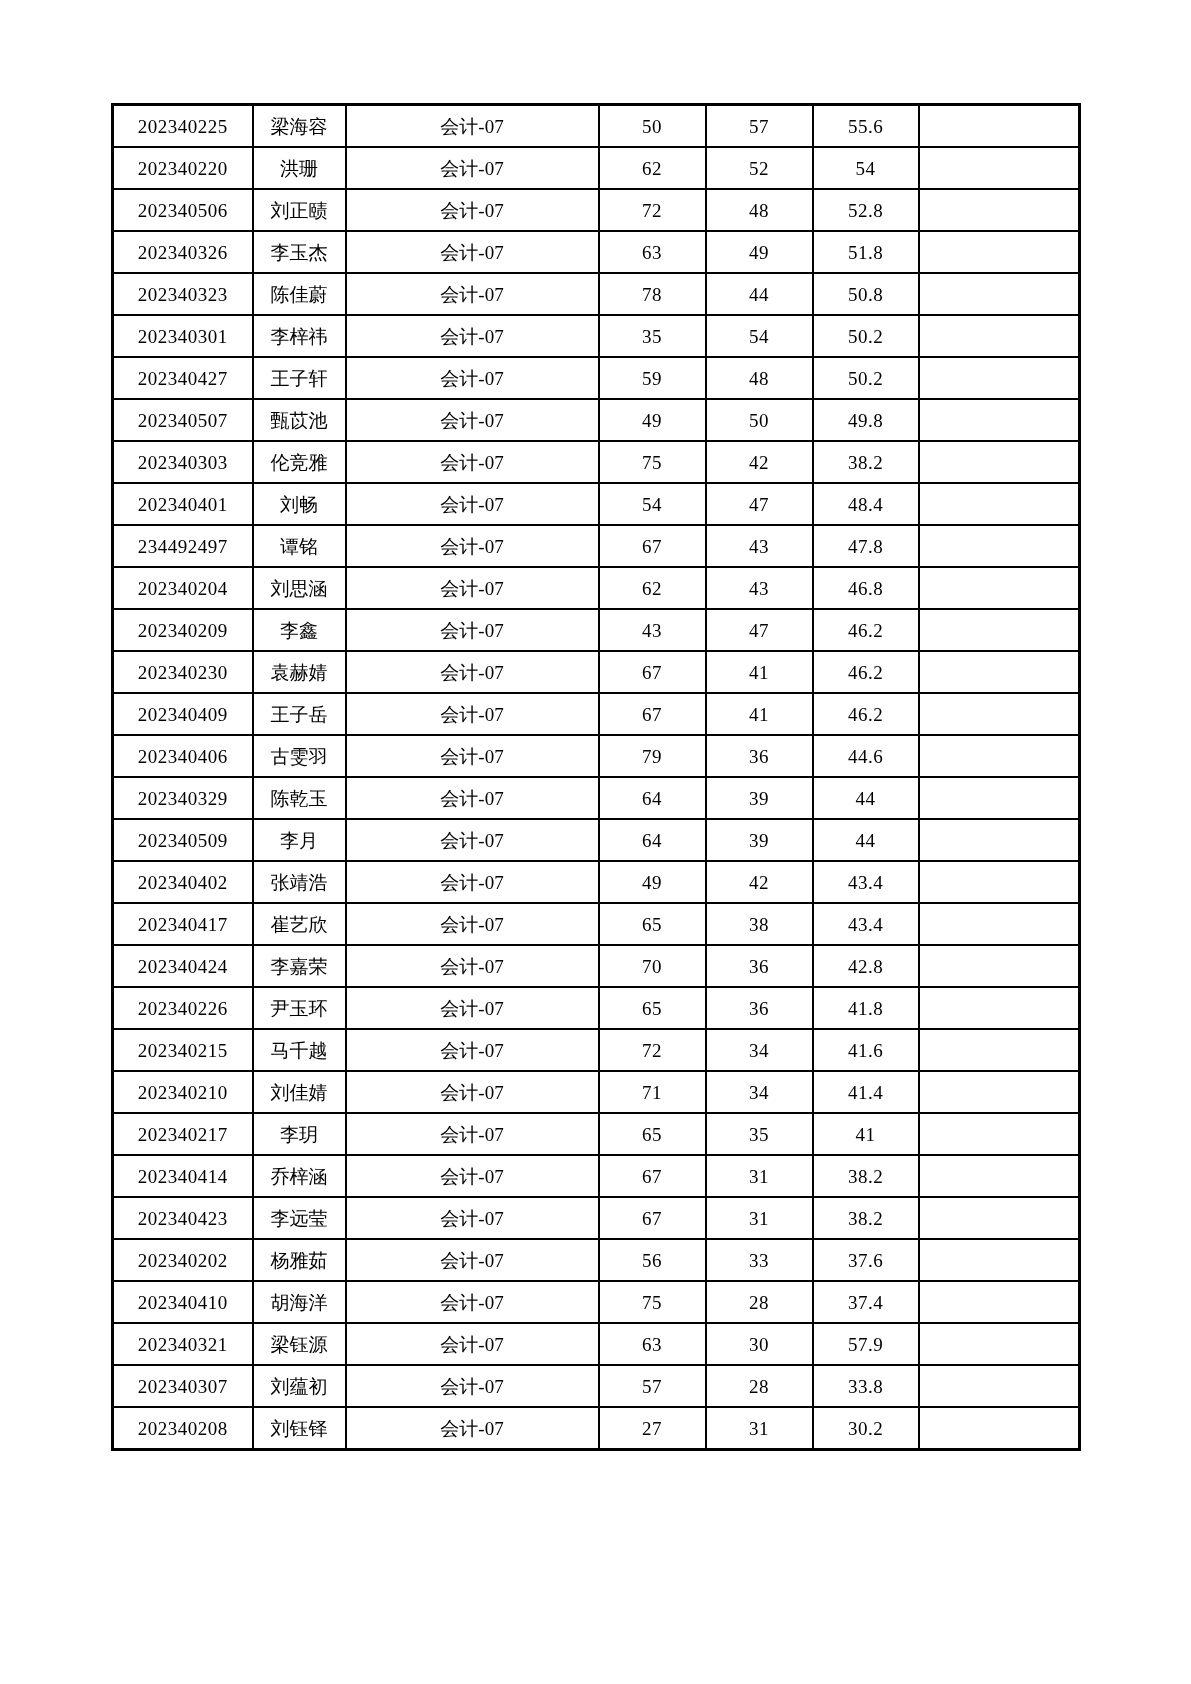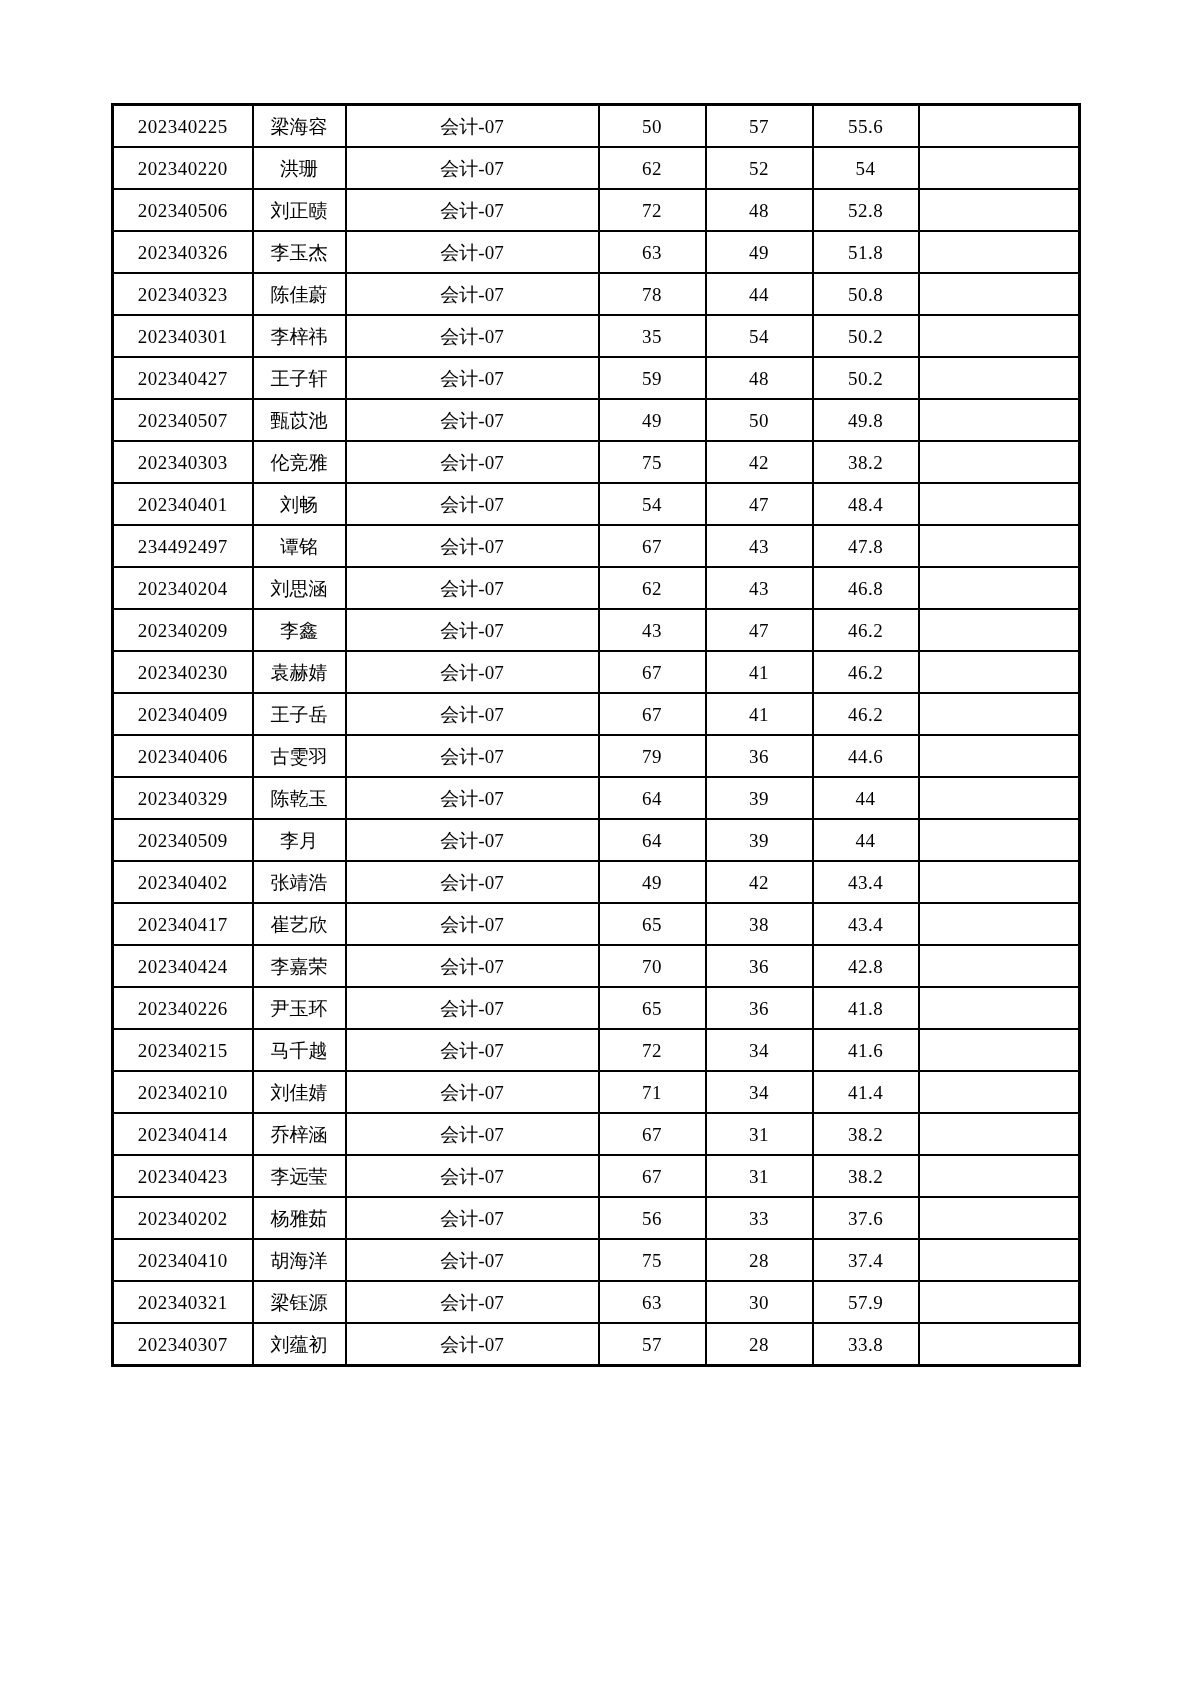--- a/index.html
+++ b/index.html
@@ -265,20 +265,29 @@
         <tr>
           <td class="id-cell">202340210</td>
           <td>刘佳婧</td>
           <td>会计-07</td>
           <td class="num-cell">71</td>
           <td class="num-cell">34</td>
           <td class="w-cell">41.4</td>
           <td></td>
         </tr>
         <tr>
+          <td class="id-cell">202340217</td>
+          <td>李玥</td>
+          <td>会计-07</td>
+          <td class="num-cell">65</td>
+          <td class="num-cell">35</td>
+          <td class="w-cell">41</td>
+          <td></td>
+        </tr>
+        <tr>
           <td class="id-cell">202340414</td>
           <td>乔梓涵</td>
           <td>会计-07</td>
           <td class="num-cell">67</td>
           <td class="num-cell">31</td>
           <td class="w-cell">38.2</td>
           <td></td>
         </tr>
         <tr>
           <td class="id-cell">202340423</td>
@@ -316,17 +325,26 @@
           <td class="w-cell">57.9</td>
           <td></td>
         </tr>
         <tr>
           <td class="id-cell">202340307</td>
           <td>刘蕴初</td>
           <td>会计-07</td>
           <td class="num-cell">57</td>
           <td class="num-cell">28</td>
           <td class="w-cell">33.8</td>
+          <td></td>
+        </tr>
+        <tr>
+          <td class="id-cell">202340208</td>
+          <td>刘钰铎</td>
+          <td>会计-07</td>
+          <td class="num-cell">27</td>
+          <td class="num-cell">31</td>
+          <td class="w-cell">30.2</td>
           <td></td>
         </tr>
       </tbody>
   </table>
 </div>
 
 </body></html>

